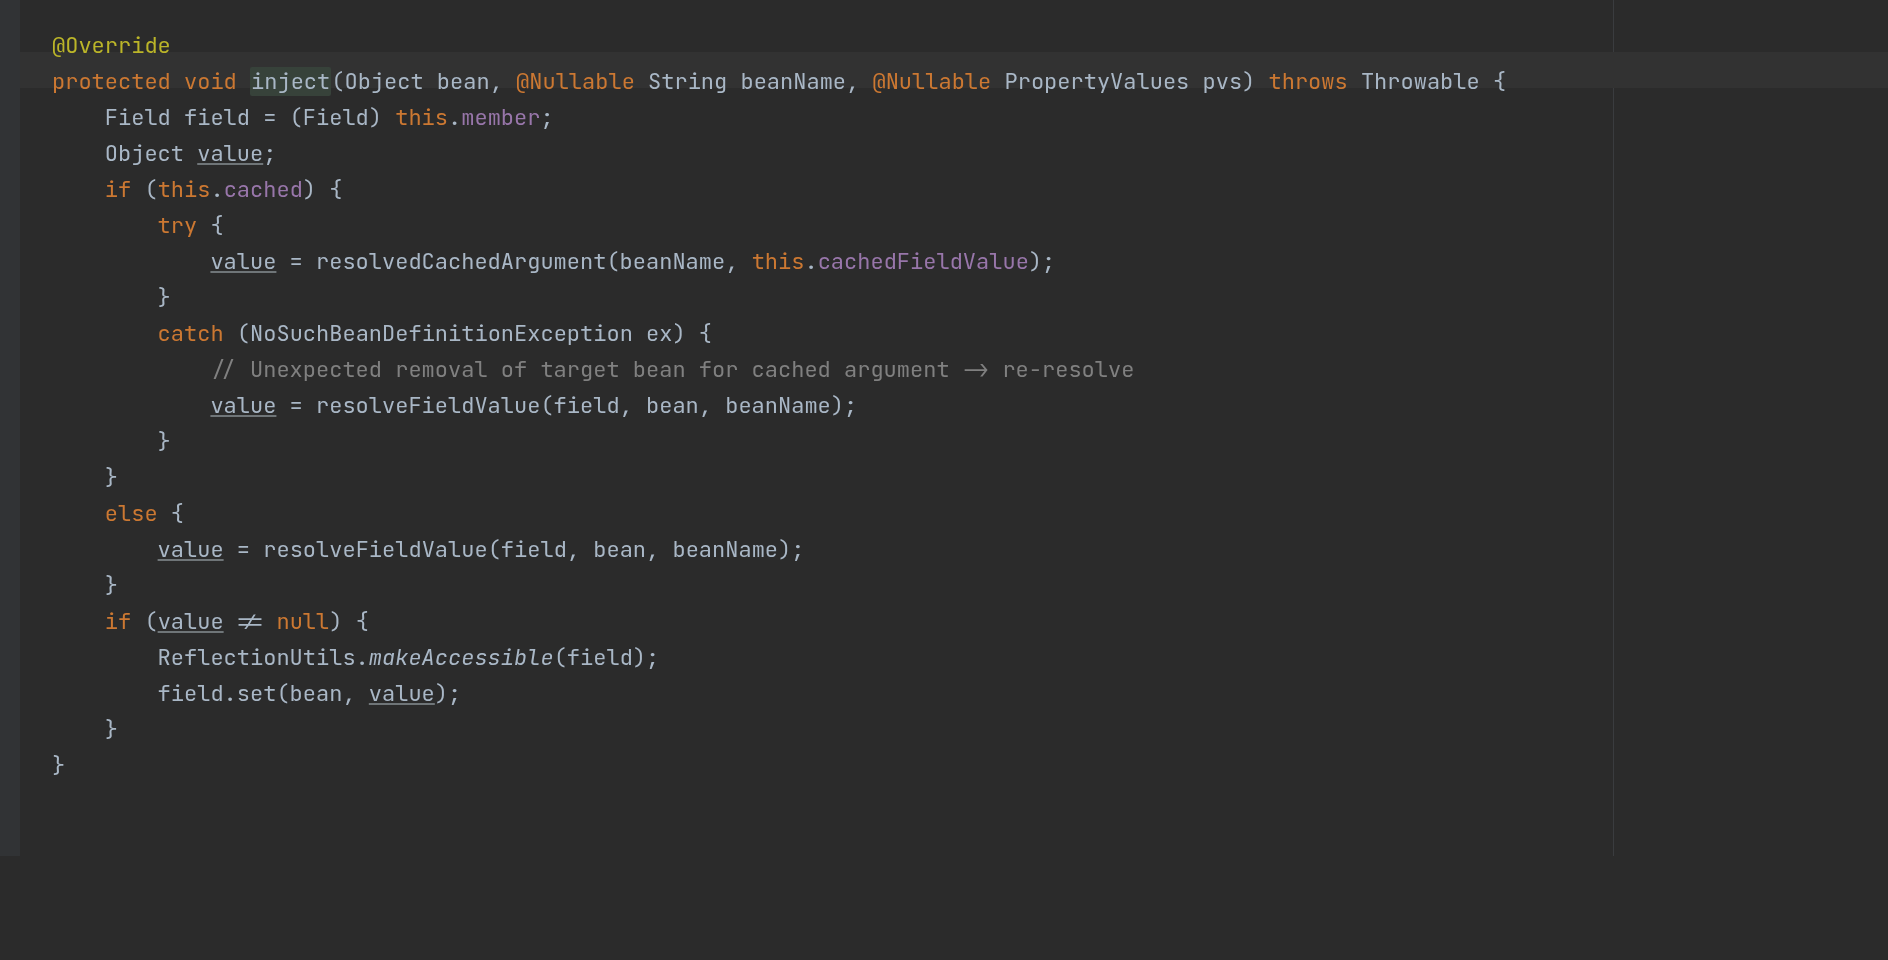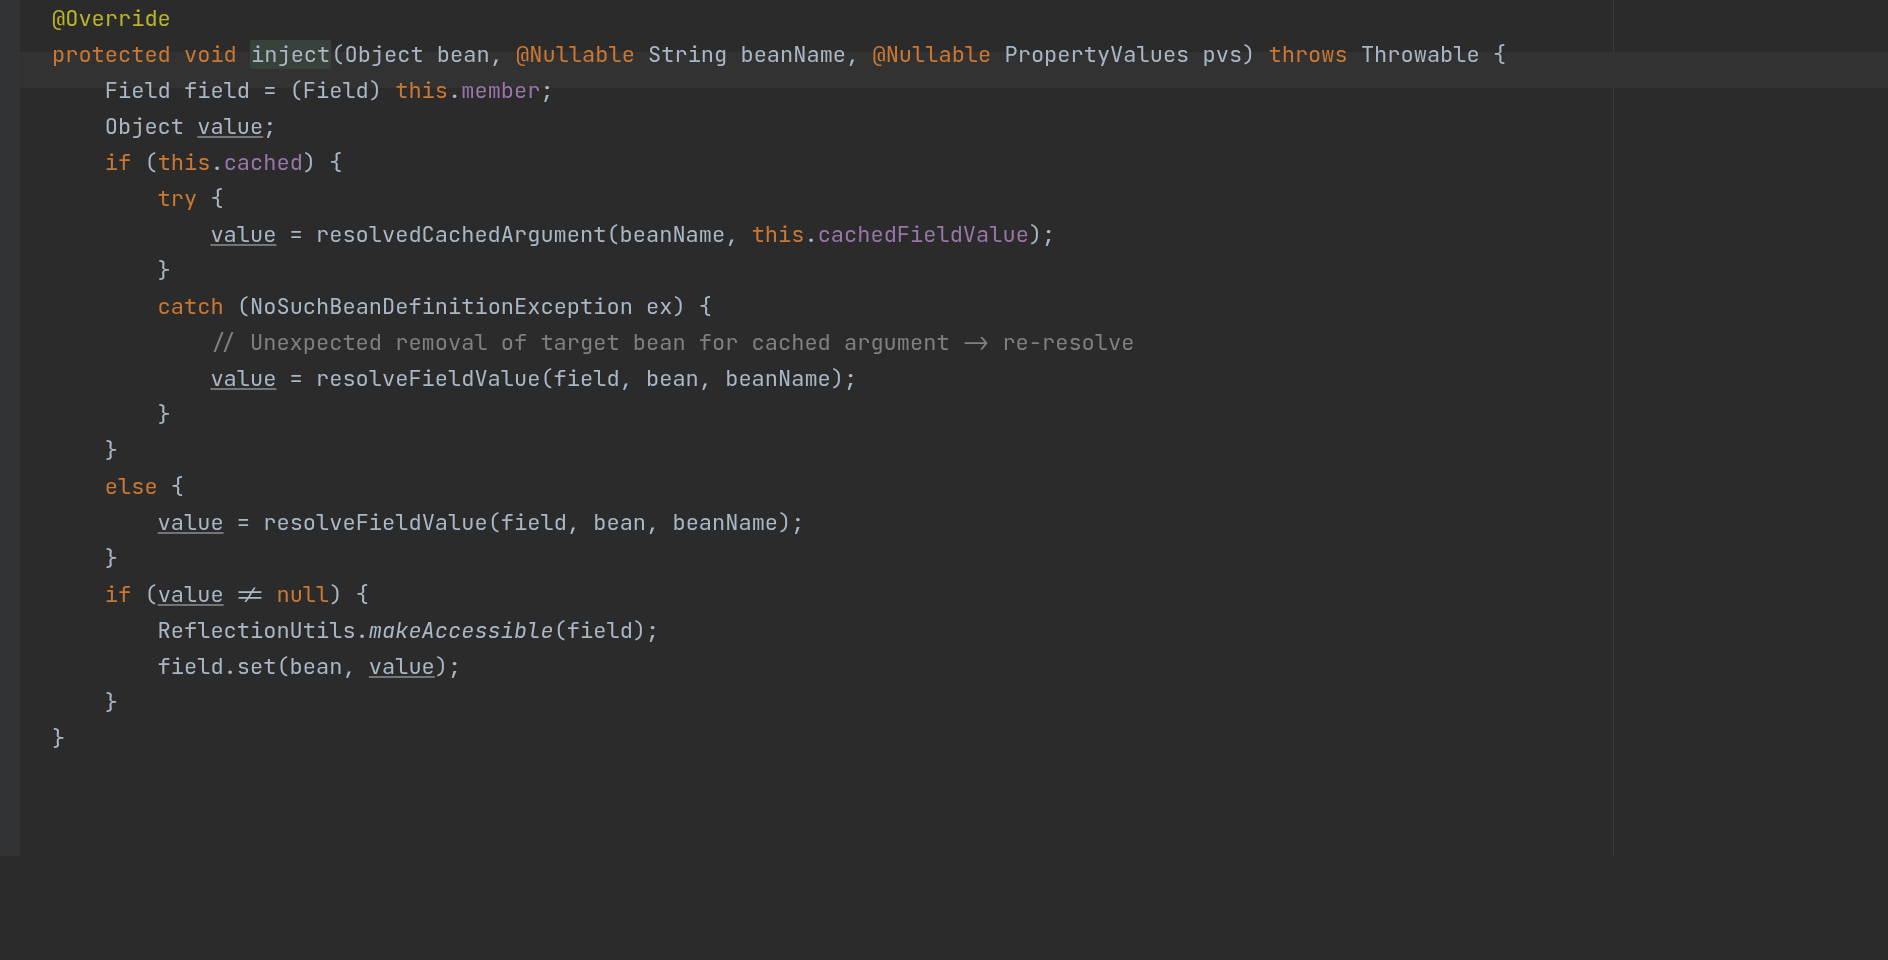--- a/index.html
+++ b/index.html
@@ -10,21 +10,21 @@
     height: 960px;
     overflow: hidden;
     font-family: "JetBrains Mono", Menlo, Consolas, "Courier New", monospace;
     font-size: 22px;
   }
   .editor {
     position: relative;
     width: 1888px;
     height: 856px;
     box-sizing: border-box;
-    padding-top: 1px;
+    padding-top: 28px;
     background: #2b2b2b;
   }
   .gutter-overlay {
     position: absolute;
     left: 0;
     top: 0;
     width: 20px;
     height: 100%;
     background: #313335;
   }

